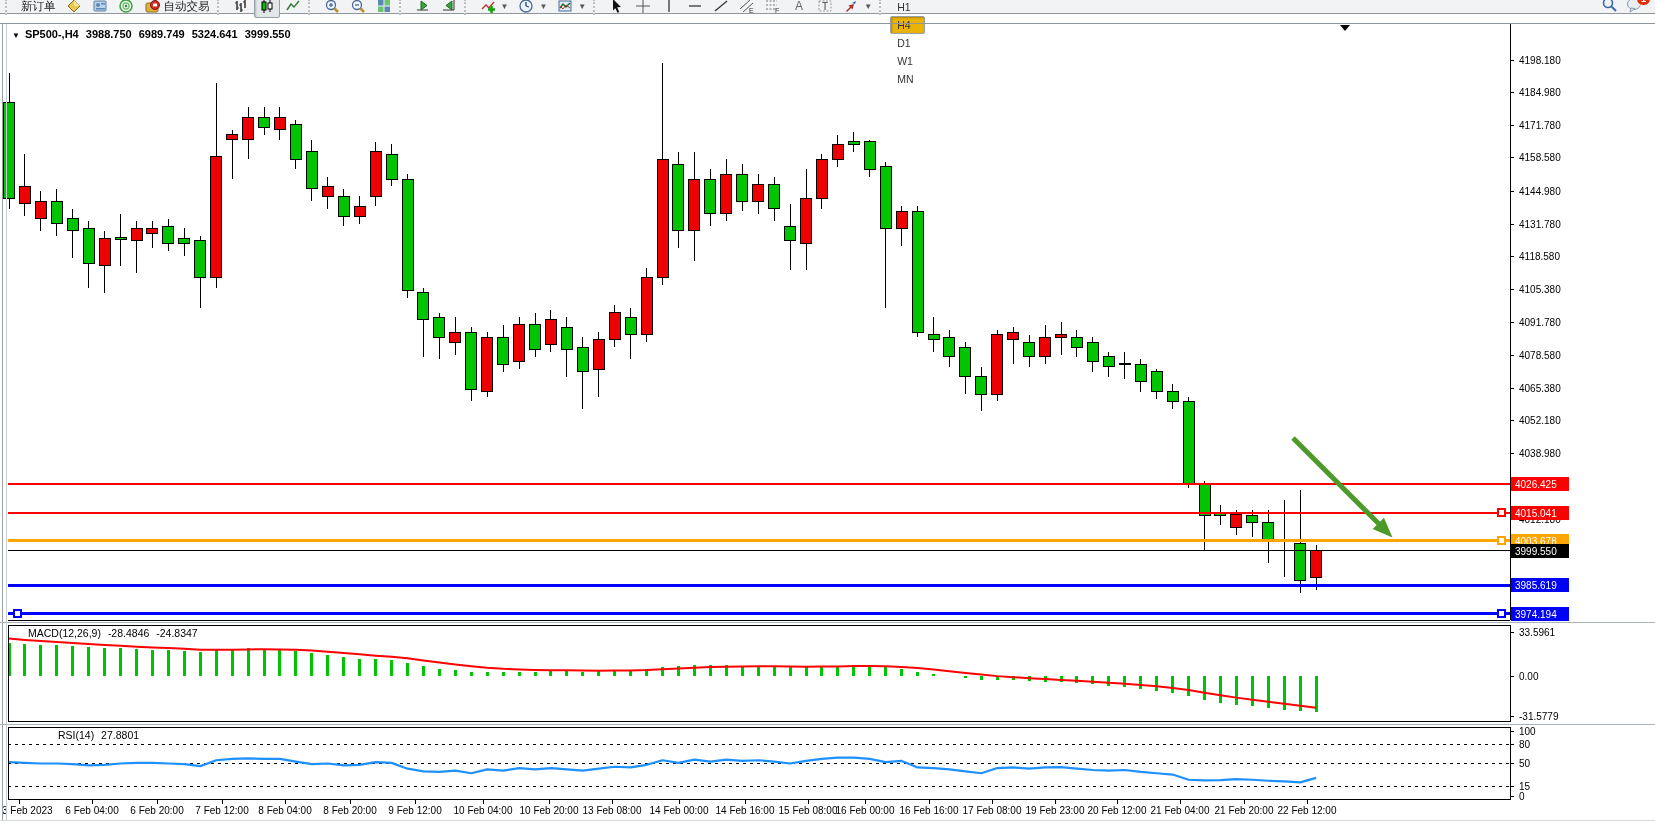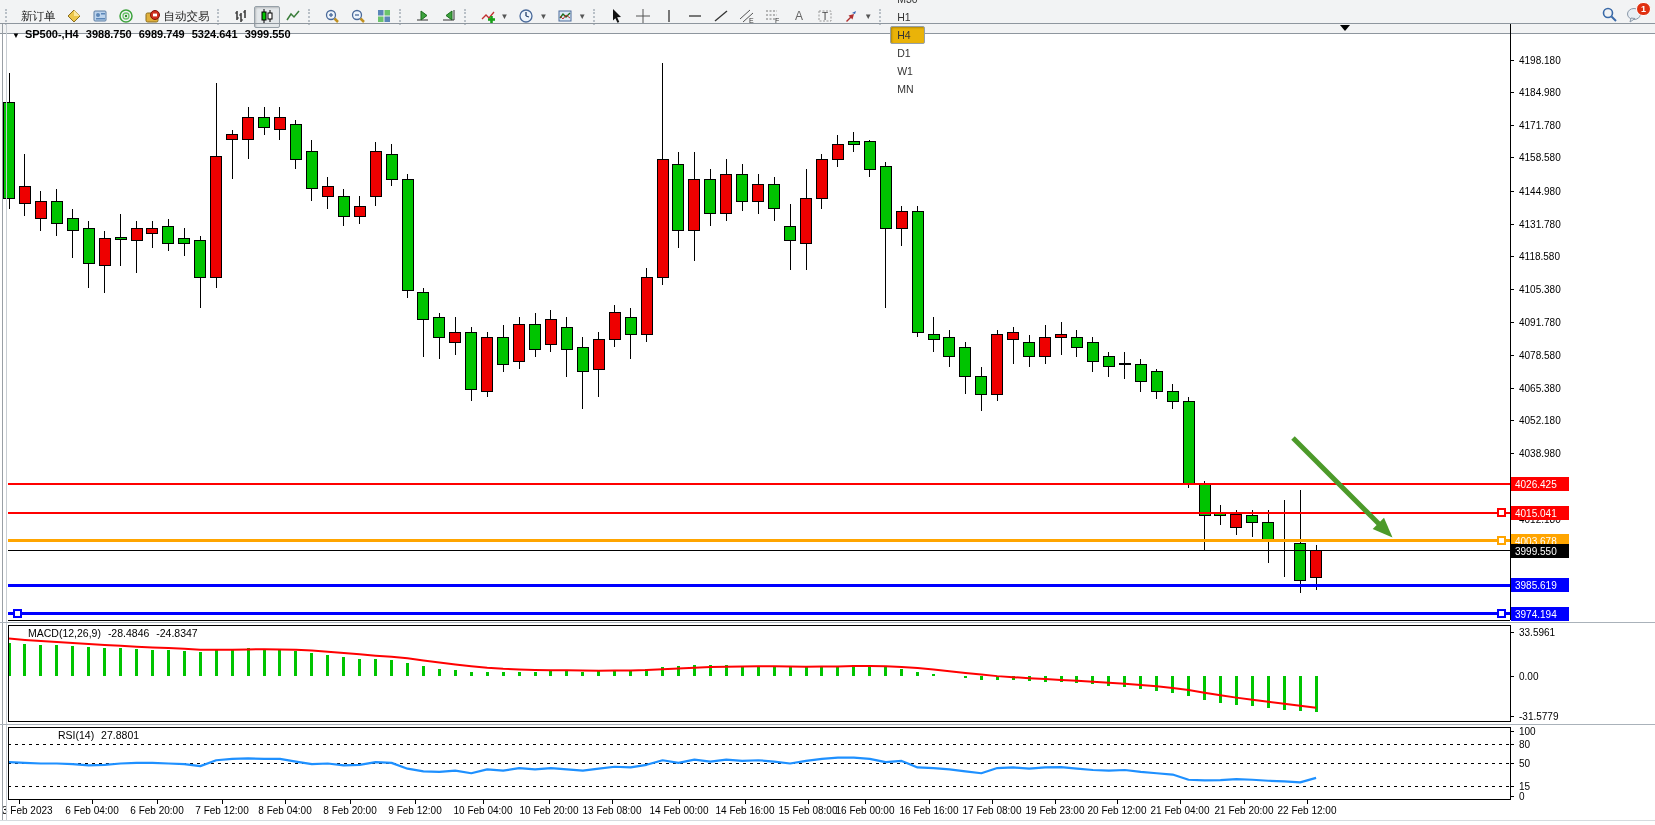--- a/index.html
+++ b/index.html
@@ -1,19 +1,19 @@
 <!DOCTYPE html>
 <html><head>
 <meta charset="utf-8">
 <style>
   html,body{margin:0;padding:0;}
   body{width:1655px;height:825px;position:relative;background:#fff;
        font-family:"Liberation Sans",sans-serif;overflow:hidden;}
   
-  .toolbar{position:absolute;left:0;top:0;width:1655px;height:34px;background:#f2f3f4;
+  .toolbar{position:absolute;left:0;top:0;width:1655px;height:14px;background:#f2f3f4;
            border-bottom:1px solid #8e969e;display:flex;align-items:center;padding:0 3px;box-sizing:border-box;}
   .grip{width:5px;height:16px;border-left:2px dotted #b9c0c7;margin:0 4px 0 2px;}
   .tbtn{display:flex;align-items:center;gap:4px;padding:1px 4px;font-size:11.5px;color:#1c1c1c;
         border:1px solid transparent;border-radius:2px;white-space:nowrap;}
   .tbtn.pressed{background:#e3e7ea;border:1px solid #96a0a8;box-shadow:inset 1px 1px 2px rgba(0,0,0,.2);}
   .caret{font-size:8px;color:#555;margin-left:1px;}
   .tf-btn{font-size:10.5px;color:#333;padding:2px 6px;border:1px solid transparent;border-radius:2px;}
   .tf-btn.active{background:#eab308;border:1px solid #96a0a8;box-shadow:inset 1px 1px 2px rgba(0,0,0,.25);}
   .tb-right{margin-left:auto;display:flex;align-items:center;gap:8px;padding-right:8px;}
   .chat-wrap{position:relative;}

